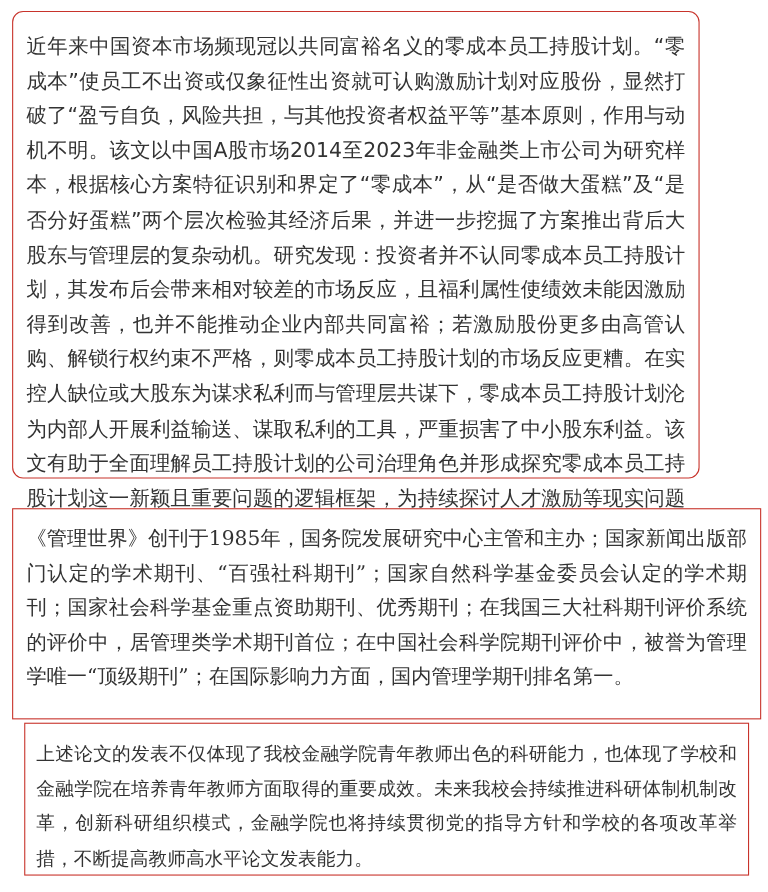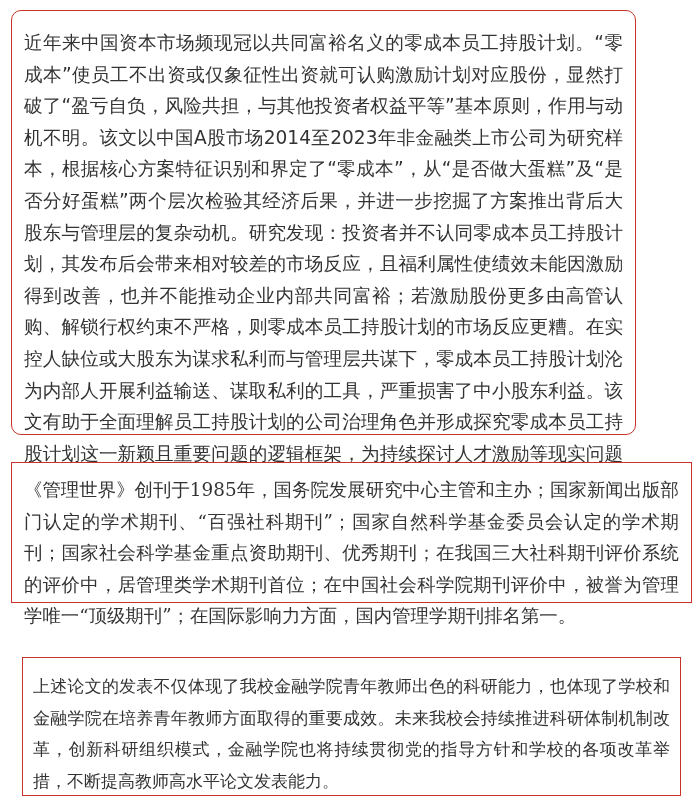--- a/index.html
+++ b/index.html
@@ -1,21 +1,21 @@
 <!DOCTYPE html>
 <html><head>
 <meta charset="utf-8">
 <style>
   html, body { margin: 0; padding: 0; background: #ffffff; }
   body { width: 698px; height: 811px; position: relative; overflow: hidden;
          font-family: "DejaVu Sans", "Liberation Sans", sans-serif; color: #333333; }
   .box { position: absolute; border: 1px solid #c8332b; box-sizing: border-box; background: #fff; }
   .box p { margin: 0; font-size: 18.6px; line-height: 31.6px; text-align: justify; letter-spacing: 0px; }
   #box1 { left: 11px; top: 10px; width: 625px; height: 425px; padding: 16px 12px 0 12px; border-radius: 10px; }
-  #box2 { left: 11px; top: 462px; width: 681px; height: 141px; padding: 11px 12px 0 12px; }
+  #box2 { left: 11px; top: 462px; width: 681px; height: 192px; padding: 11px 12px 0 12px; }
   #box2 p { font-family: "DejaVu Serif", "Liberation Serif", serif; font-size: 18.4px; }
   #box3 { left: 22px; top: 657px; width: 659px; height: 139px; padding: 13px 10px 0 10px; }
   #box3 p { font-size: 17px; }
 </style>
 </head>
 <body>
 
 <div id="box1" class="box">
   <p>近年来中国资本市场频现冠以共同富裕名义的零成本员工持股计划。“零成本”使员工不出资或仅象征性出资就可认购激励计划对应股份，显然打破了“盈亏自负，风险共担，与其他投资者权益平等”基本原则，作用与动机不明。该文以中国A股市场2014至2023年非金融类上市公司为研究样本，根据核心方案特征识别和界定了“零成本”，从“是否做大蛋糕”及“是否分好蛋糕”两个层次检验其经济后果，并进一步挖掘了方案推出背后大股东与管理层的复杂动机。研究发现：投资者并不认同零成本员工持股计划，其发布后会带来相对较差的市场反应，且福利属性使绩效未能因激励得到改善，也并不能推动企业内部共同富裕；若激励股份更多由高管认购、解锁行权约束不严格，则零成本员工持股计划的市场反应更糟。在实控人缺位或大股东为谋求私利而与管理层共谋下，零成本员工持股计划沦为内部人开展利益输送、谋取私利的工具，严重损害了中小股东利益。该文有助于全面理解员工持股计划的公司治理角色并形成探究零成本员工持股计划这一新颖且重要问题的逻辑框架，为持续探讨人才激励等现实问题带来宝贵的政策建议。</p>
 </div>

